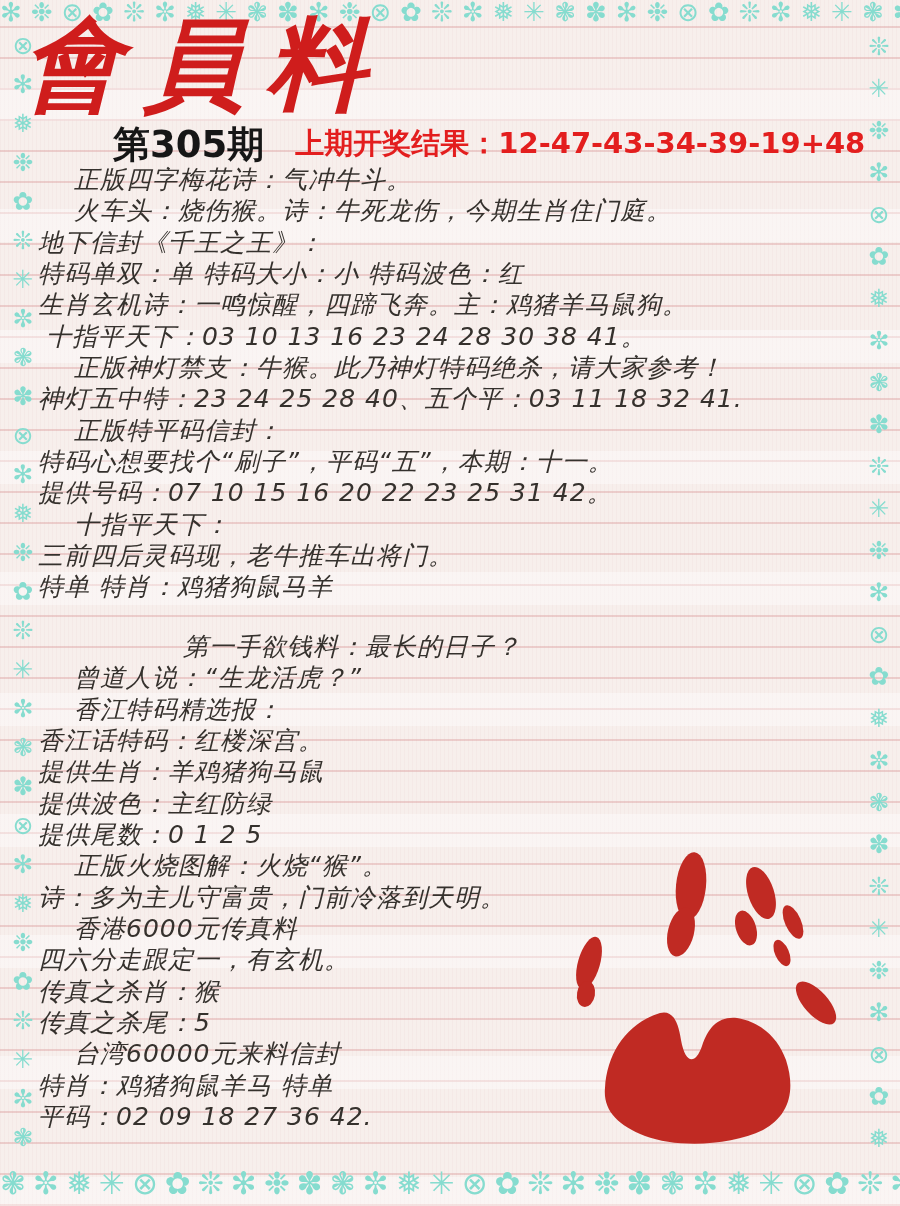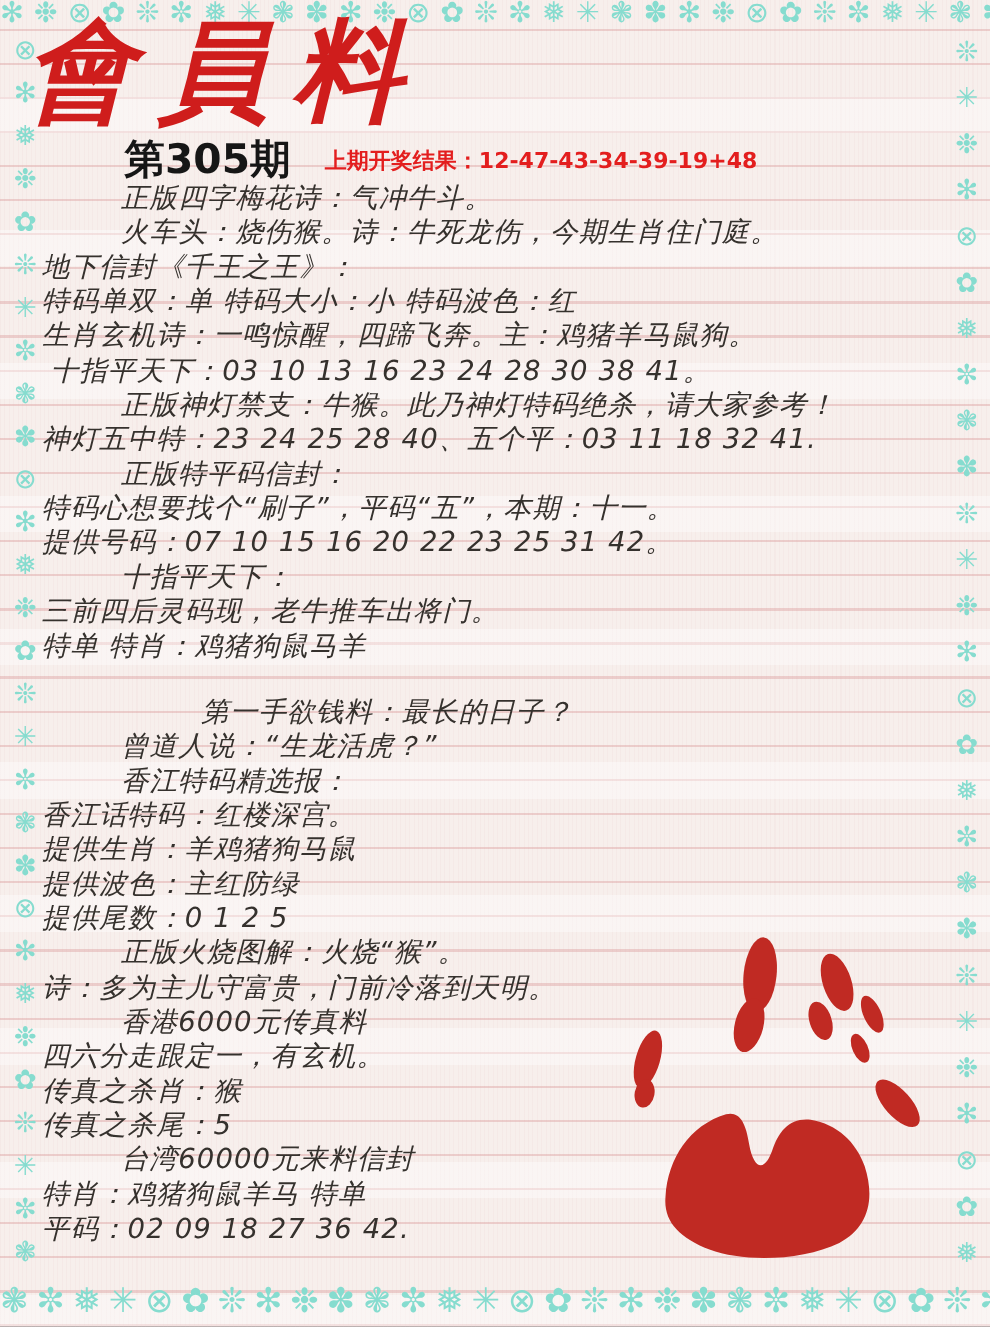--- a/index.html
+++ b/index.html
@@ -34,31 +34,31 @@
     position:absolute;top:10px;left:0;right:0;
     text-align:left;
     font-size:100px;line-height:110px;
     font-weight:bold;font-style:italic;
     letter-spacing:22px;
     text-indent:22px;
   }
   
   .issue-row{position:absolute;top:120px;left:113px;white-space:nowrap;}
   .issue{display:inline-block;font-size:37px;font-weight:bold;color:#161616;vertical-align:baseline;}
-  .result{display:inline-block;margin-left:26px;font-size:20px;font-weight:bold;vertical-align:baseline;position:relative;top:-4px;text-align:right;}
+  .result{display:inline-block;margin-left:26px;font-size:29px;font-weight:bold;vertical-align:baseline;position:relative;top:-4px;text-align:right;}
   
   .content{position:absolute;top:164px;left:38px;right:14px;}
   .line{
     height:31.35px;line-height:31.35px;
     font-size:25px;letter-spacing:1px;
     color:#35312d;font-style:italic;
     white-space:nowrap;overflow:visible;
   }
   .ind-s{margin-left:8px;}
-  .ind-1{margin-left:72px;}
+  .ind-1{margin-left:36px;}
   .ind-2{}
   .ind-3{margin-left:145px;margin-top:28px;}
   .handprint{position:absolute;left:565px;top:848px;width:290px;height:300px;}
 </style>
 </head>
 <body>
 
 <div class="page">
 
   <div class="b-top" style="color:#86dccf">✻❉⊗✿❊✼❅✳❃✽✻❉⊗✿❊✼❅✳❃✽✻❉⊗✿❊✼❅✳❃✽✻❉</div>

